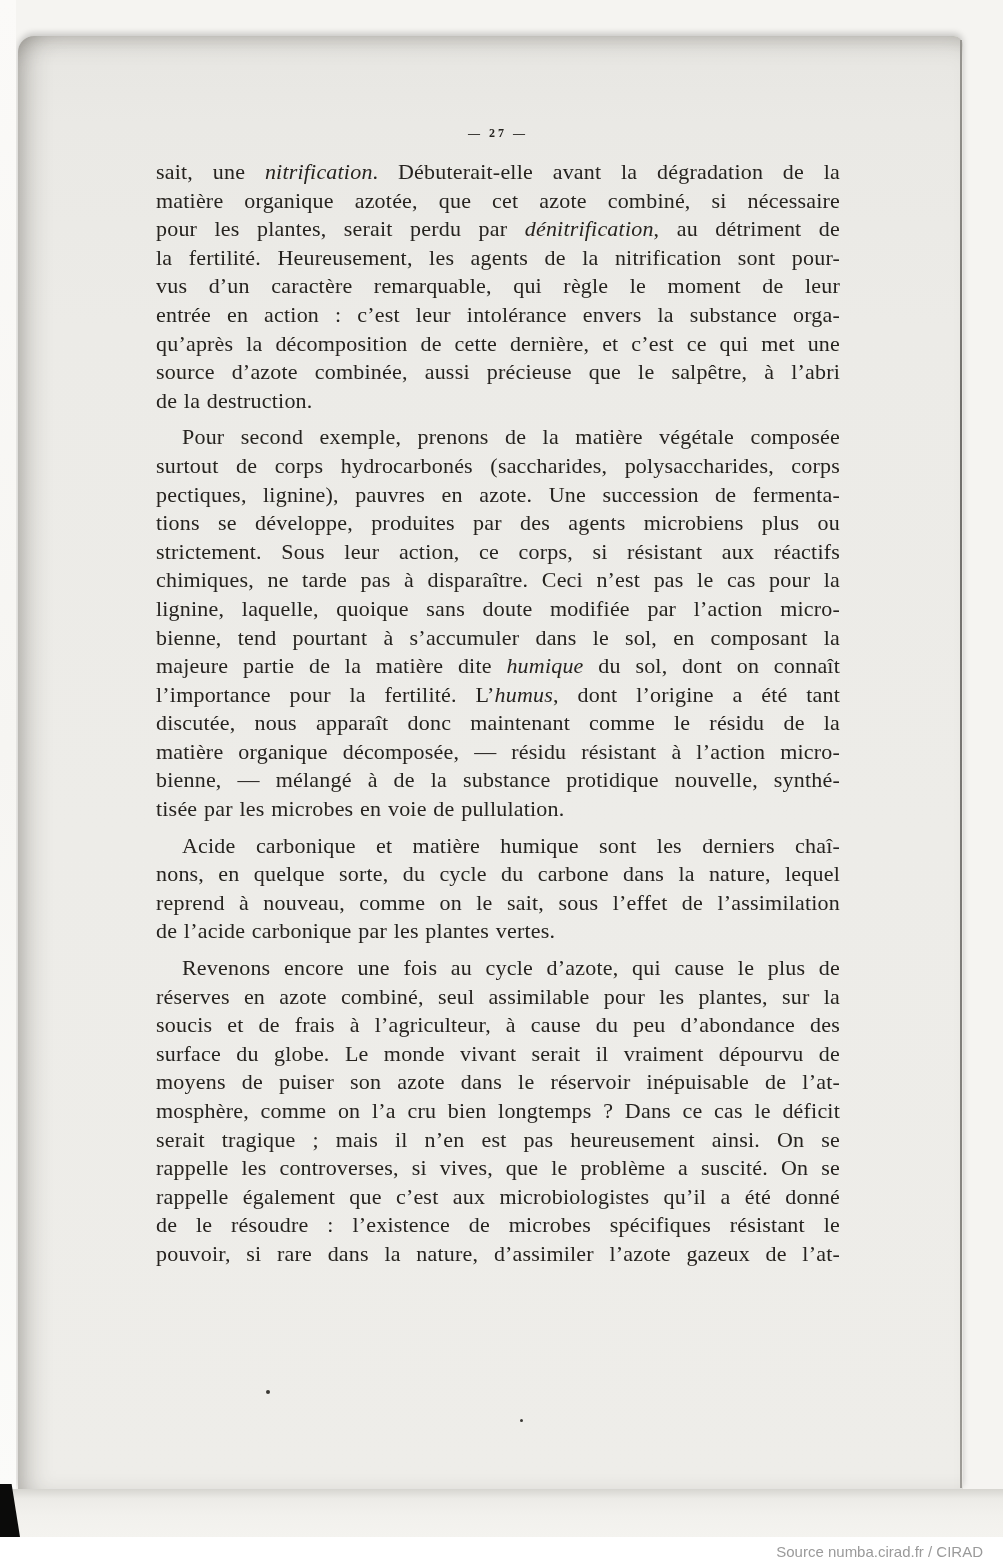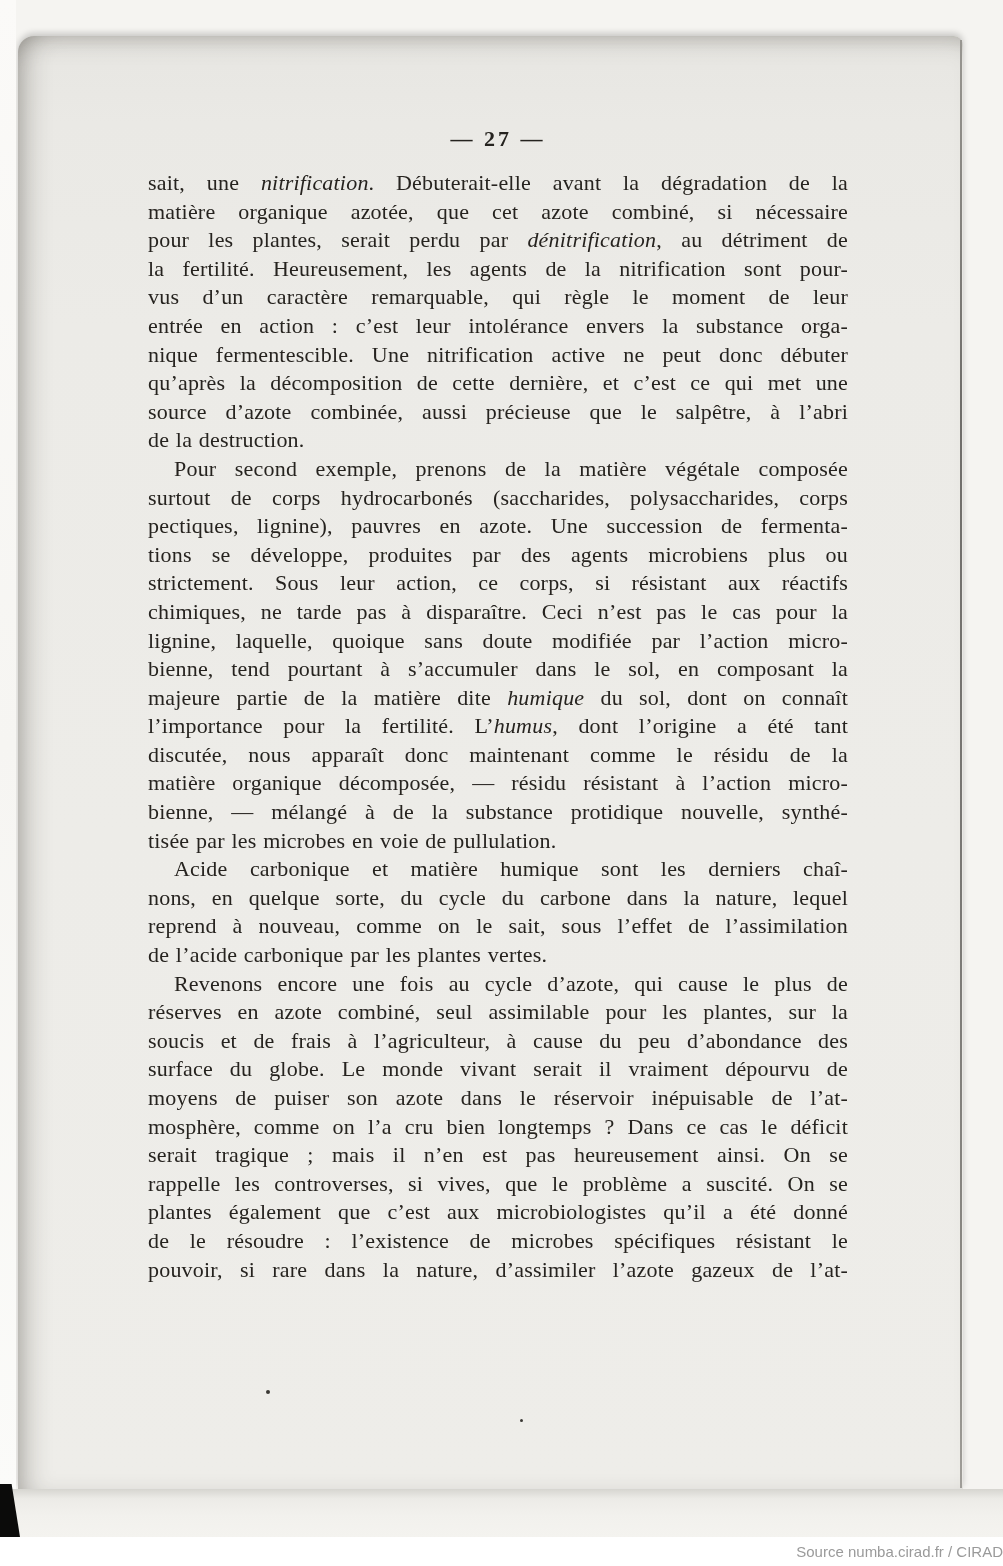--- a/index.html
+++ b/index.html
@@ -38,25 +38,25 @@
   }
 
   
   .right-edge {
     position:absolute; left:960px; top:40px; width:2px; height:1448px;
     background:linear-gradient(180deg,#989691 0%,#6f6d6a 25%,#7a7875 60%,#8d8b86 90%,#a09e99 100%);
   }
 
   .page-number {
     margin:90px 0 0 130px; width:700px; text-align:center;
-    font-size:22px; font-weight:bold; letter-spacing:3px; color:#25231f;
+    font-size:12px; font-weight:bold; letter-spacing:3px; color:#25231f;
   }
 
   .text { margin:17px 0 0 130px; width:700px; color:#26231f; }
-  .paragraph { margin:0; }
+  .paragraph { margin:8px; }
   .line {
     font-size:22px; line-height:28.6px; height:28.6px; overflow:hidden;
     text-align:justify; text-align-last:justify;
     letter-spacing:0.2px; word-spacing:1px;
   }
   .line.indent { text-indent:26px; }
   .line.flush { text-align-last:left; }
   .line i { font-style:italic; }
 
   .speck { position:absolute; width:4px; height:4px; border-radius:50%; background:#3a3834; }
@@ -70,42 +70,41 @@
   
   .corner-wedge {
     position:absolute; left:0; bottom:29px; width:20px; height:53px;
     background:#0b0b0a;
     clip-path:polygon(0 0, 58% 0, 100% 100%, 0 100%);
   }
 
   
   .watermark {
     position:absolute; left:0; bottom:0; width:1003px; height:29px;
-    background:#ffffff; box-sizing:border-box; padding-right:0;
+    background:#ffffff; box-sizing:border-box; padding-right:20px;
     text-align:right; line-height:29px;
     font-family:"Liberation Sans","DejaVu Sans",sans-serif;
     font-size:15px; color:#9a9a9a;
   }
 </style>
 </head>
 <body>
 
 <div class="scan">
 
   <div class="page">
     <div class="page-number">— 27 —</div>
     <div class="text" id="text-block">
         <div class="paragraph">
           <div class="line">sait, une <i>nitrification</i>. Débuterait-elle avant la dégradation de la</div>
           <div class="line">matière organique azotée, que cet azote combiné, si nécessaire</div>
           <div class="line">pour les plantes, serait perdu par <i>dénitrification</i>, au détriment de</div>
           <div class="line">la fertilité. Heureusement, les agents de la nitrification sont pour-</div>
           <div class="line">vus d’un caractère remarquable, qui règle le moment de leur</div>
           <div class="line">entrée en action : c’est leur intolérance envers la substance orga-</div>
-          <div class="line">nique fermentescible. Une nitrification active ne peut donc débuter</div>
           <div class="line">qu’après la décomposition de cette dernière, et c’est ce qui met une</div>
           <div class="line">source d’azote combinée, aussi précieuse que le salpêtre, à l’abri</div>
           <div class="line flush">de la destruction.</div>
         </div>
         <div class="paragraph">
           <div class="line indent">Pour second exemple, prenons de la matière végétale composée</div>
           <div class="line">surtout de corps hydrocarbonés (saccharides, polysaccharides, corps</div>
           <div class="line">pectiques, lignine), pauvres en azote. Une succession de fermenta-</div>
           <div class="line">tions se développe, produites par des agents microbiens plus ou</div>
           <div class="line">strictement. Sous leur action, ce corps, si résistant aux réactifs</div>
@@ -127,21 +126,21 @@
         </div>
         <div class="paragraph">
           <div class="line indent">Revenons encore une fois au cycle d’azote, qui cause le plus de</div>
           <div class="line">réserves en azote combiné, seul assimilable pour les plantes, sur la</div>
           <div class="line">soucis et de frais à l’agriculteur, à cause du peu d’abondance des</div>
           <div class="line">surface du globe. Le monde vivant serait il vraiment dépourvu de</div>
           <div class="line">moyens de puiser son azote dans le réservoir inépuisable de l’at-</div>
           <div class="line">mosphère, comme on l’a cru bien longtemps ? Dans ce cas le déficit</div>
           <div class="line">serait tragique ; mais il n’en est pas heureusement ainsi. On se</div>
           <div class="line">rappelle les controverses, si vives, que le problème a suscité. On se</div>
-          <div class="line">plantes également que c’est aux microbiologistes qu’il a été donné</div>
+          <div class="line">rappelle également que c’est aux microbiologistes qu’il a été donné</div>
           <div class="line">de le résoudre : l’existence de microbes spécifiques résistant le</div>
           <div class="line">pouvoir, si rare dans la nature, d’assimiler l’azote gazeux de l’at-</div>
         </div>
       </div>
   </div>
 
   <div class="left-edge"></div>
   <div class="gutter"></div>
   <div class="right-edge"></div>
 

